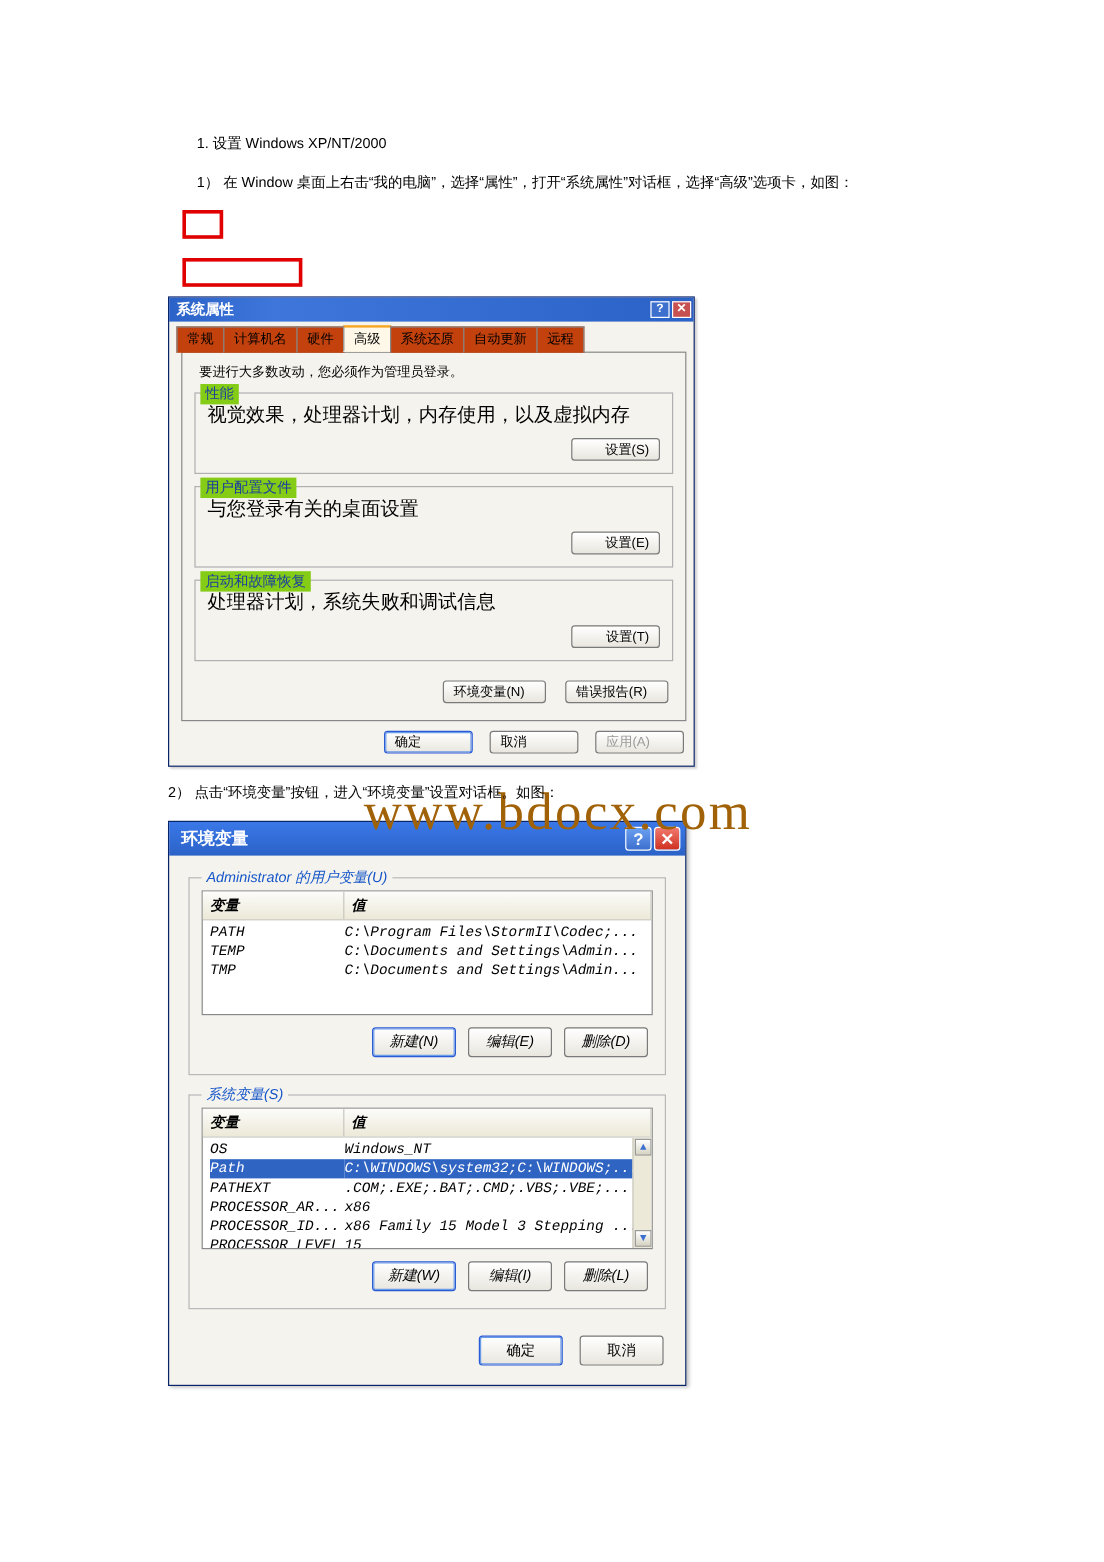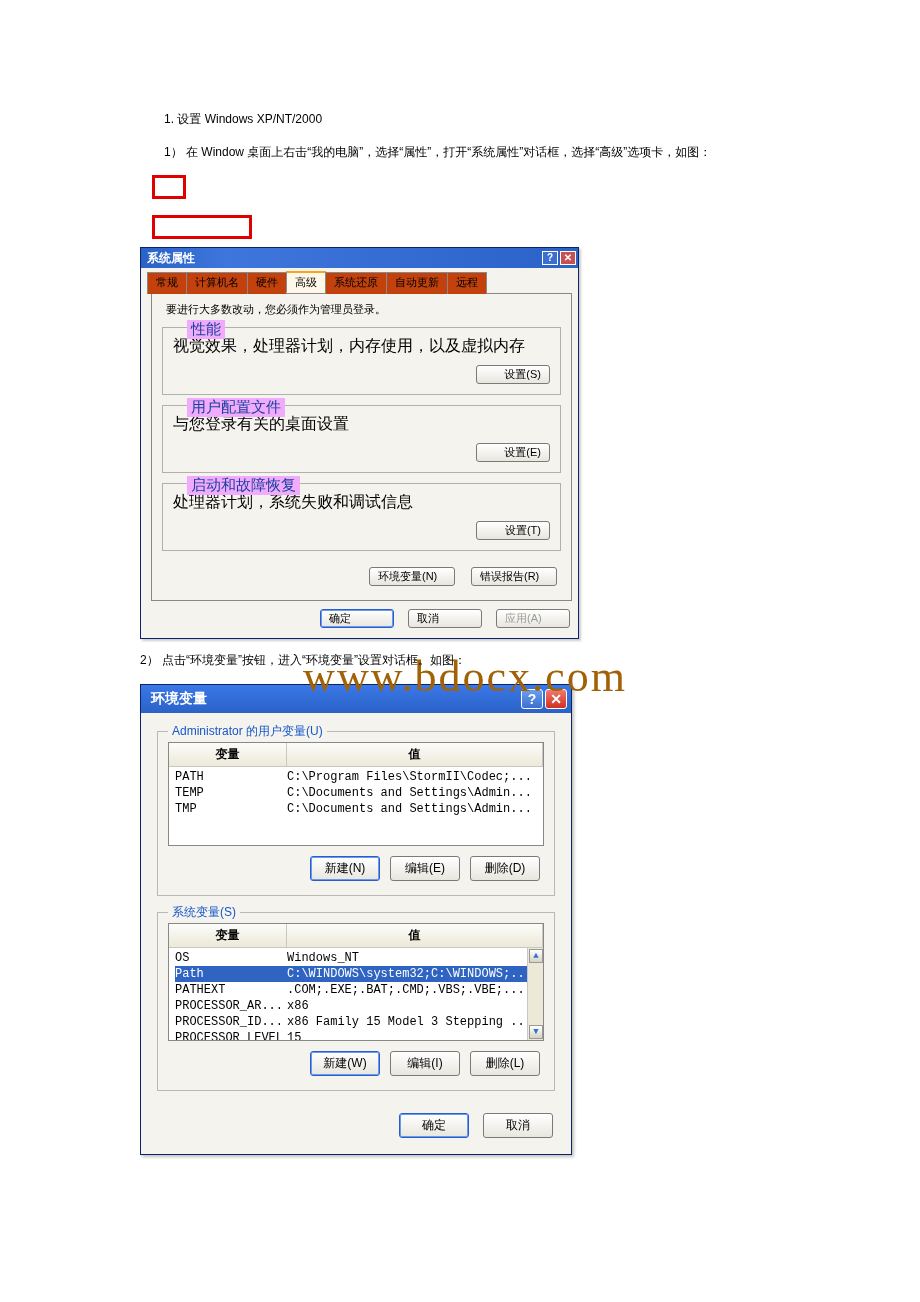--- a/index.html
+++ b/index.html
@@ -101,25 +101,25 @@
   .tab-body .note { margin-bottom: 10px; padding-left: 4px; }
 
   .groupbox {
     border: 1px solid #b0b0b0;
     padding: 8px 10px 10px 10px;
     margin-bottom: 10px;
     position: relative;
   }
   .group-legend {
     position: absolute;
-    top: -8px; left: 24px;
-    background: #f0abfc;
+    top: -8px; left: 4px;
+    background: #84cc16;
     padding: 0 4px;
     color: #1a3f9e;
-    font-size: 15px;
+    font-size: 12px;
   }
   .group-text { font-size: 16px; color: #000; margin-bottom: 8px; }
   .right-row { text-align: right; }
   .xp-btn {
     display: inline-block;
     min-width: 74px;
     padding: 1px 8px;
     font-size: 11px;
     border: 1px solid #7a7a7a;
     background: linear-gradient(#fff,#e8e6de);
@@ -201,20 +201,21 @@
     font-weight: bold;
     margin-left: 2px;
     margin-right: 2px;
   }
   .env-body { padding: 18px 16px 14px 16px; }
   .env-group {
     border: 1px solid #b8b8b8;
     padding: 10px 10px 10px 10px;
     position: relative;
     margin-bottom: 16px;
+    font-style: italic;
   }
   .env-legend {
     position: absolute;
     top: -9px; left: 10px;
     background: #f4f3ee;
     padding: 0 4px;
     color: #1656c8;
     font-size: 12px;
   }
   .listbox {
@@ -226,21 +227,20 @@
   .list-head {
     display: flex;
     background: linear-gradient(#fcfcfa,#ece9d8);
     border-bottom: 1px solid #c8c8c0;
   }
   .list-head .col {
     padding: 3px 6px;
     font-family: "SimSun", sans-serif;
     font-weight: bold;
     border-right: 1px solid #c8c8c0;
-    text-align: center;
   }
   .col-var { width: 118px; }
   .col-val { flex: 1; }
   .list-rows {
     height: 78px;
     overflow: hidden;
     padding: 2px 0;
   }
   .list-rows.sys {
     height: 92px;

